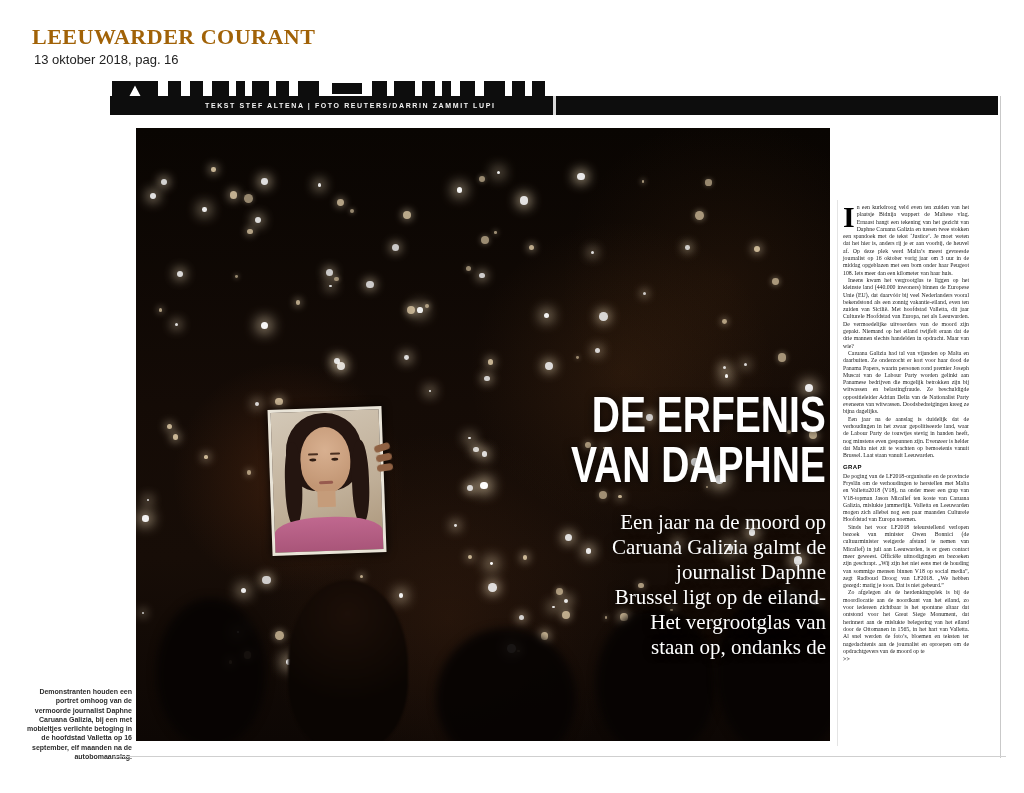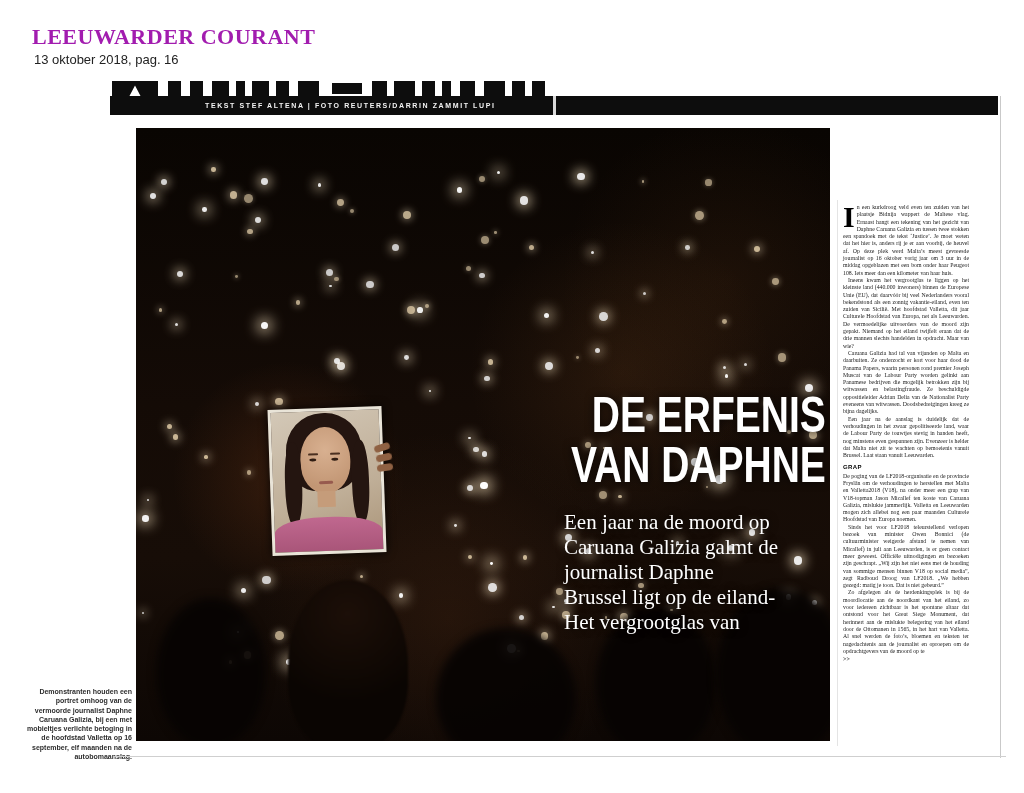--- a/index.html
+++ b/index.html
@@ -1,21 +1,21 @@
 <!DOCTYPE html>
 <html><head>
 <meta charset="utf-8">
 <style>
   html,body{margin:0;padding:0;background:#ffffff;}
   .canvas{position:relative;width:1024px;height:793px;background:#ffffff;overflow:hidden;
           font-family:"Liberation Sans",sans-serif;}
 
   
   .pub-title{position:absolute;left:32px;top:24px;font-family:"Liberation Serif",serif;
-             font-weight:bold;font-size:22px;letter-spacing:0.5px;color:#a21caf;}
+             font-weight:bold;font-size:22px;letter-spacing:0.5px;color:#a16207;}
   .pub-date{position:absolute;left:34px;top:52px;font-size:13px;color:#222;}
 
   
   .mast-frag{position:absolute;top:81px;height:15px;background:#0d0d0d;}
   .frag-notch{clip-path:polygon(0 0,100% 0,100% 100%,62% 100%,50% 30%,38% 100%,0 100%);}
   .frag-box{background:#0d0d0d;border:2px solid #fff;box-sizing:border-box;height:15px;top:81px;}
 
   
   .credit-bar{position:absolute;left:110px;top:96px;width:888px;height:19px;background:#0d0d0d;}
   .credit-bar::after{content:"";position:absolute;left:443px;top:0;width:3px;height:19px;background:#ffffff;opacity:.85;}
@@ -50,21 +50,21 @@
   .p-neck{position:absolute;left:44px;top:80px;width:18px;height:16px;background:#c59c7a;}
   .p-shirt{position:absolute;left:0;bottom:0;width:100%;height:34px;border-radius:45% 45% 0 0;
            background:linear-gradient(180deg,#c0688f 0%,#a95579 100%);}
   .hand{position:absolute;}
   .finger{position:absolute;width:16px;height:7px;border-radius:4px;background:#8f6143;filter:blur(.5px);}
 
   
   .headline{position:absolute;right:4px;top:262px;text-align:right;color:#fff;font-weight:bold;
             font-size:50px;line-height:50px;letter-spacing:0px;transform:scaleX(.78);
             transform-origin:100% 0;text-shadow:0 0 10px rgba(0,0,0,.7);white-space:nowrap;}
-  .intro{position:absolute;right:4px;top:382px;width:262px;color:#fff;
+  .intro{position:absolute;right:4px;top:382px;width:262px;text-align:right;color:#fff;
          font-family:"Liberation Serif",serif;font-size:21px;line-height:25px;
          text-shadow:0 0 8px rgba(0,0,0,.75);}
 
   
   .bodycol{position:absolute;left:843px;top:204px;width:126px;
            font-family:"Liberation Serif",serif;font-size:5.8px;line-height:7.3px;color:#1a1a1a;
            text-align:justify;}
   .bodycol p{margin:0;}
   .bodycol p + p{text-indent:5px;}
   .dropcap{float:left;font-size:30px;line-height:25px;font-weight:bold;padding-right:2px;color:#000;}
@@ -276,20 +276,21 @@
       <div>DE ERFENIS</div>
       <div>VAN DAPHNE</div>
     </div>
 
     <div class="intro">
       <div>Een jaar na de moord op</div>
       <div>Caruana Galizia galmt de</div>
       <div>journalist Daphne</div>
       <div>Brussel ligt op de eiland-</div>
       <div>Het vergrootglas van</div>
+      <div>staan op, ondanks de</div>
     </div>
   </div>
 
   <div class="col-rule"></div>
 
   <div class="bodycol">
     <p><span class="dropcap">I</span><span>n een kurkdroog veld even ten zuiden van het plaatsje Bidnija wappert de Maltese vlag. Ernaast hangt een tekening van het gezicht van Daphne Caruana Galizia en tussen twee stokken een spandoek met de tekst ‘Justice’. Je moet weten dat het hier is, anders rij je er aan voorbij, de heuvel af. Op deze plek werd Malta’s meest gevreesde journalist op 16 oktober vorig jaar om 3 uur in de middag opgeblazen met een bom onder haar Peugeot 108. Iets meer dan een kilometer van haar huis.</span></p>
     <p>Ineens kwam het vergrootglas te liggen op het kleinste land (440.000 inwoners) binnen de Europese Unie (EU), dat daarvóór bij veel Nederlanders vooral bekendstond als een zonnig vakantie-eiland, even ten zuiden van Sicilië. Met hoofdstad Valletta, dit jaar Culturele Hoofdstad van Europa, net als Leeuwarden. De vermoedelijke uitvoerders van de moord zijn gepakt. Niemand op het eiland twijfelt eraan dat de drie mannen slechts handelden in opdracht. Maar van wie?</p>
     <p>Caruana Galizia had tal van vijanden op Malta en daarbuiten. Ze onderzocht er kort voor haar dood de Panama Papers, waarin personen rond premier Joseph Muscat van de Labour Party worden gelinkt aan Panamese bedrijven die mogelijk betrokken zijn bij witwassen en belastingfraude. Ze beschuldigde oppositieleider Adrian Delia van de Nationalist Party eveneens van witwassen. Doodsbedreigingen kreeg ze bijna dagelijks.</p>
     <p>Een jaar na de aanslag is duidelijk dat de verhoudingen in het zwaar gepolitiseerde land, waar de Labour Party de touwtjes stevig in handen heeft, nog minstens even gespannen zijn. Evenzeer is helder dat Malta niet zit te wachten op bemoeienis vanuit Brussel. Laat staan vanuit Leeuwarden.</p>

